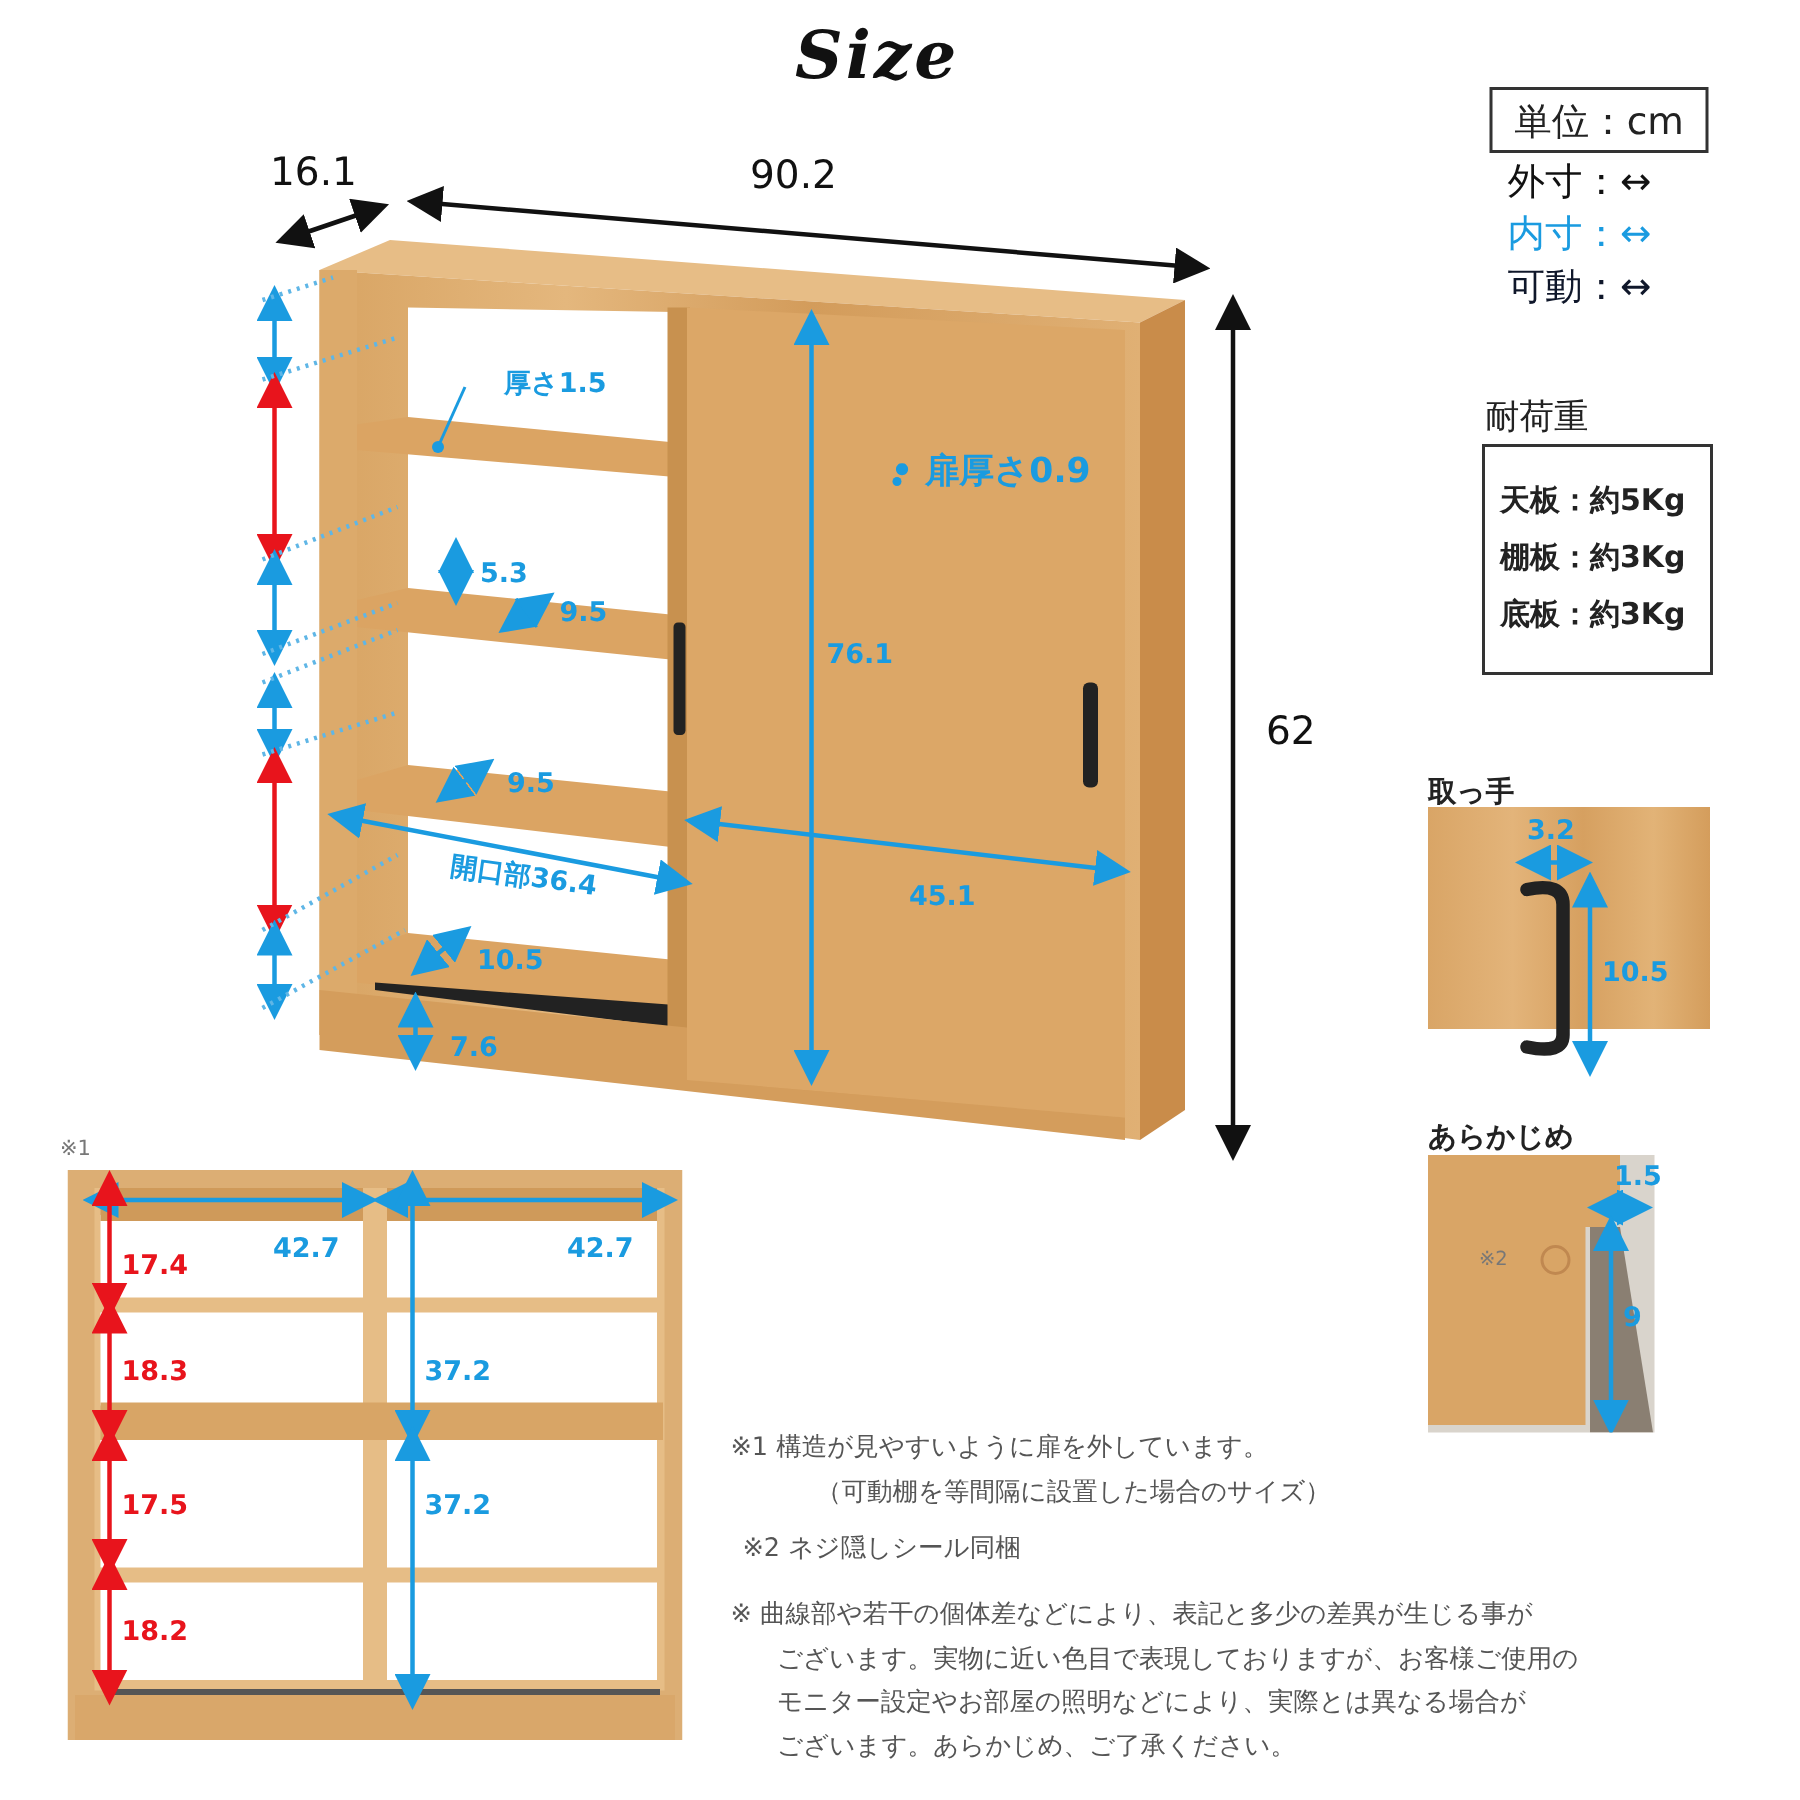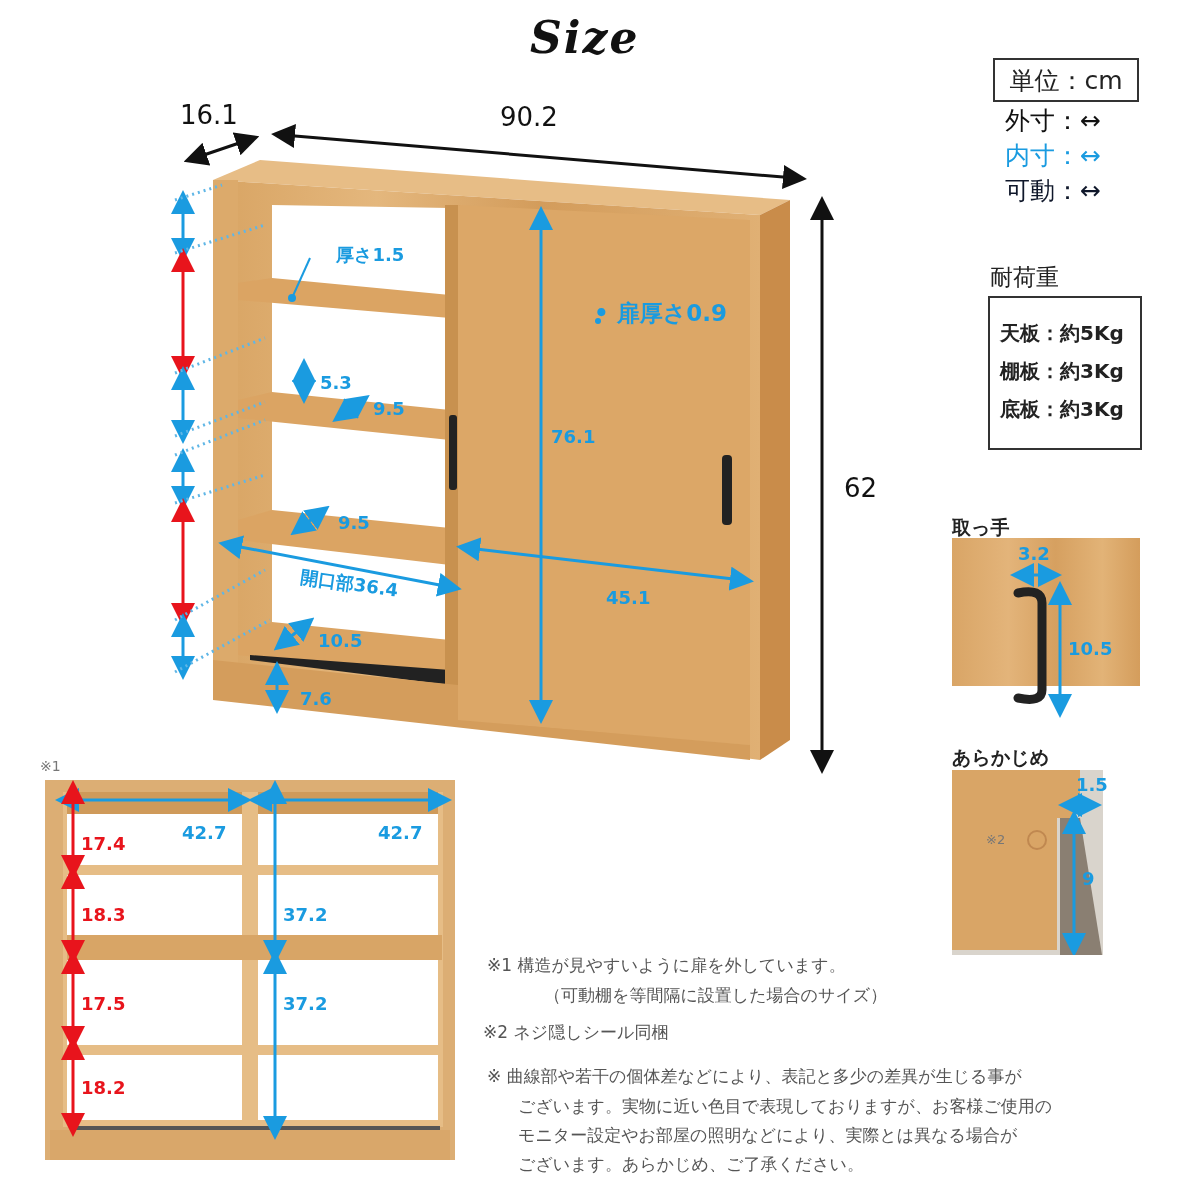--- a/index.html
+++ b/index.html
@@ -217,17 +217,17 @@
     <line x1="118" y1="35" x2="138" y2="35" stroke="#1a9be0" stroke-width="3" marker-start="url(#bbl)" marker-end="url(#bbl)"></line>
     <line x1="122" y1="52" x2="122" y2="175" stroke="#1a9be0" stroke-width="3" marker-start="url(#bbl)" marker-end="url(#bbl)"></line>
   </svg>
   <div class="abs num blu" style="left:124px;top:4px;font-size:18px;">1.5</div>
   <div class="abs num blu" style="left:130px;top:98px;">9</div>
   <div class="abs" style="left:34px;top:62px;font-size:13px;color:#777;">※2</div>
 </div>
 
 <div class="abs note" style="left:487px;top:950px;">※1  構造が見やすいように扉を外しています。</div>
 <div class="abs note" style="left:524px;top:980px;margin-left:20px;">（可動棚を等間隔に設置した場合のサイズ）</div>
-<div class="abs note" style="left:483px;top:1017px;">※2  ネジ隠しシール同梱</div>
+<div class="abs note" style="left:495px;top:1017px;">※2  ネジ隠しシール同梱</div>
 <div class="abs note" style="left:487px;top:1061px;">※  曲線部や若干の個体差などにより、表記と多少の差異が生じる事が</div>
 <div class="abs note" style="left:518px;top:1091px;">ございます。実物に近い色目で表現しておりますが、お客様ご使用の</div>
 <div class="abs note" style="left:518px;top:1120px;">モニター設定やお部屋の照明などにより、実際とは異なる場合が</div>
 <div class="abs note" style="left:518px;top:1149px;">ございます。あらかじめ、ご了承ください。</div>
 
 </body></html>

